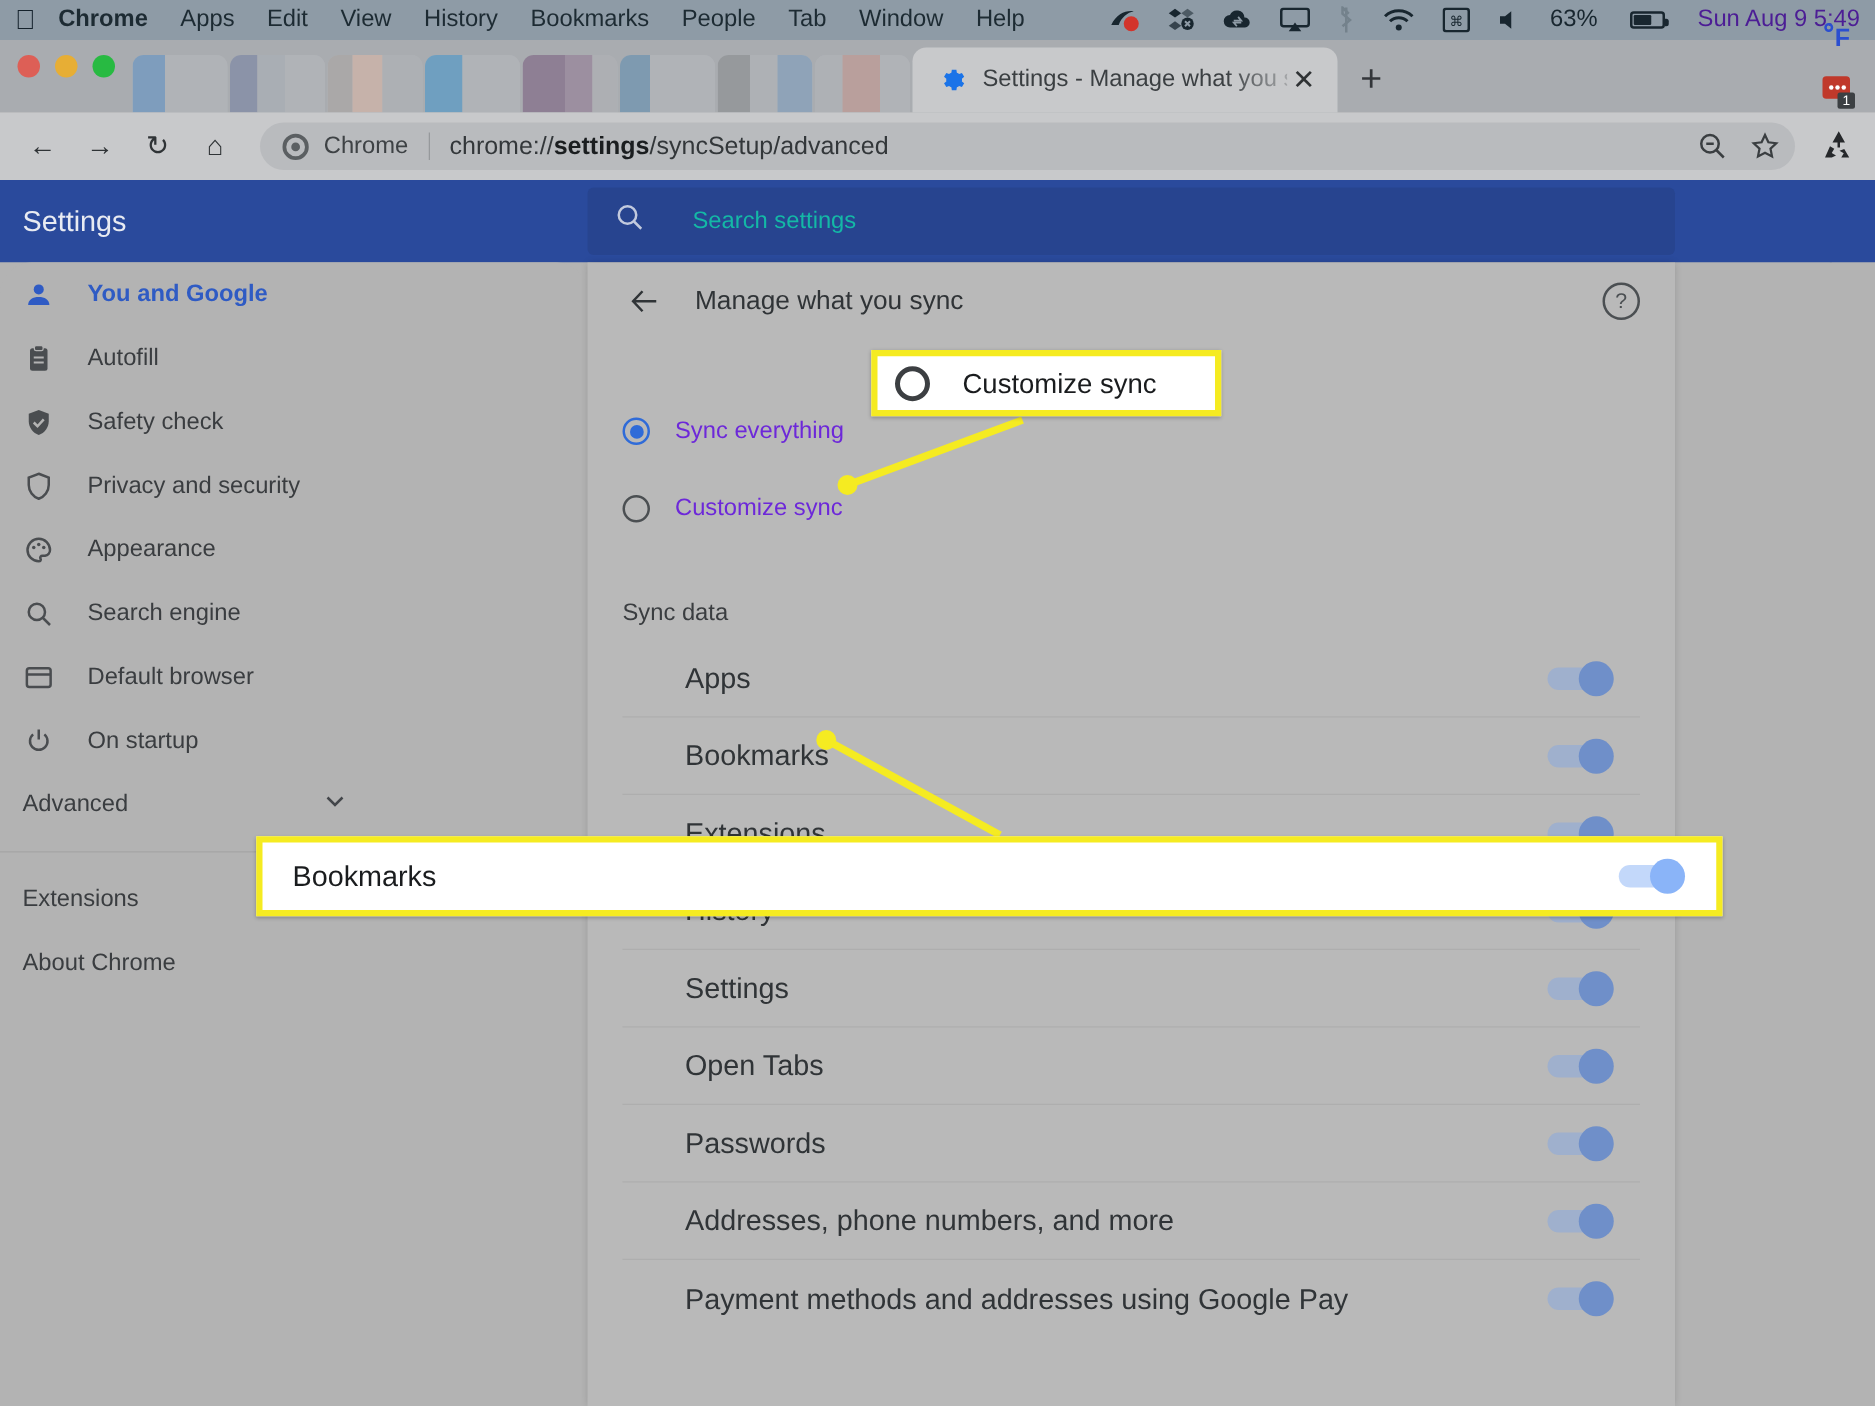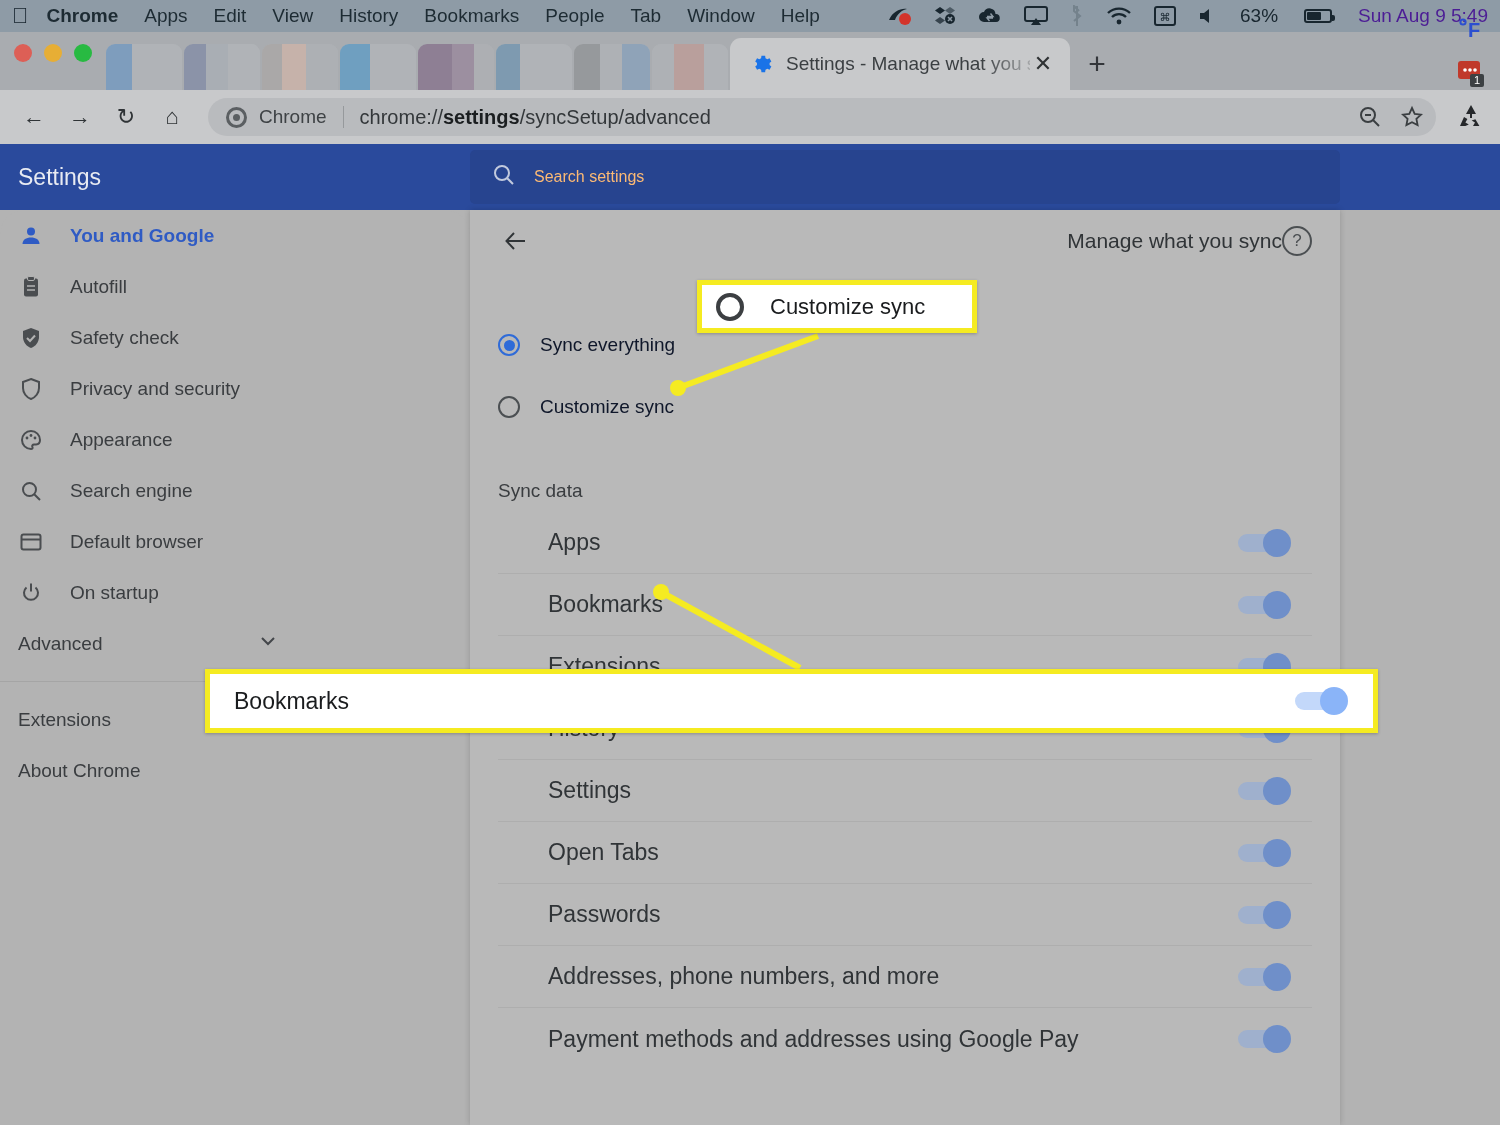--- a/index.html
+++ b/index.html
@@ -99,21 +99,21 @@
   
   .settings-header {
     position: absolute; top: 144px; left: 0; width: 1500px; height: 66px;
     background: #2a4a9c;
     display: flex; align-items: center;
   }
   .settings-title { width: 470px; padding-left: 18px; color: #e8ebf2; font-size: 23px; }
   .search-box {
     flex: 1; margin-right: 160px; height: 54px; background: #27448f;
     border-radius: 5px; display: flex; align-items: center; padding: 0 22px;
-    color: #fdba74; font-size: 16px; gap: 18px;
+    color: #14b8a6; font-size: 19px; gap: 38px;
   }
 
   .page-bg { position: absolute; top: 210px; left: 0; width: 1500px; height: 915px; background: #b3b3b3; }
 
   .sidebar { position: absolute; top: 210px; left: 0; width: 470px; height: 1000px; background: #b3b3b3; border-radius: 25px; }
   .side-item {
     height: 51px; display: flex; align-items: center; padding-left: 18px; gap: 26px;
     color: #3a3d40; font-size: 19px;
   }
   .side-item .sico { width: 26px; height: 26px; display:flex;align-items:center;justify-content:center; color:#4a4d50;}
@@ -122,33 +122,33 @@
   .side-sep { height: 1px; background: #a5a5a5; margin: 12px 0 12px 0; }
   .side-plain { height: 51px; display:flex; align-items:center; padding-left:18px; color:#3a3d40; font-size:19px; position:relative;}
   .side-plain .trailing { position:absolute; left: 258px; color:#43464a; font-size:18px; }
 
   .content {
     position: absolute; top: 210px; left: 470px; width: 870px; height: 915px;
     background: #b9b9b9;
     box-shadow: 0 0 6px rgba(0,0,0,0.18);
     overflow: hidden;
   }
-  .content-head { height: 62px; display: flex; align-items: center; padding: 0 28px; text-align: right; }
+  .content-head { height: 62px; display: flex; align-items: center; padding: 0 28px; }
   .back-arrow { width: 36px; height: 36px; display:flex;align-items:center;justify-content:center; color:#303437; font-size:24px; }
   .content-head h1 { font-size: 21px; font-weight: normal; color: #303437; margin-left: 22px; flex: 1;}
   .help-ico { width: 30px; height: 30px; border-radius:50%; border:2px solid #4b4f52; display:flex;align-items:center;justify-content:center; color:#4b4f52; font-size:17px;}
 
   .radio-row { display: flex; align-items: center; gap: 20px; padding-left: 28px; height: 62px; }
   .radio {
     width: 22px; height: 22px; border-radius: 50%; border: 2px solid #4b4f52; flex: none;
     display: flex; align-items: center; justify-content: center;
   }
   .radio.on { border-color: #2f6bd8; }
   .radio.on:after { content:""; width: 11px; height: 11px; border-radius:50%; background: #2f6bd8; }
-  .radio-label { font-size: 19px; color: #0f172a; }
+  .radio-label { font-size: 19px; color: #6d28d9; }
 
   .section-title { padding: 42px 0 10px 28px; font-size: 19px; color: #3a3d40; }
 
   .sync-list { padding: 0 28px 0 28px; }
   .sync-row {
     height: 62px; display: flex; align-items: center; justify-content: space-between;
     border-bottom: 1px solid #aeaeae; padding: 0 24px 0 50px;
   }
   .sync-row:last-child { border-bottom: none; }
   .sync-label { font-size: 23px; color: #303437; }

